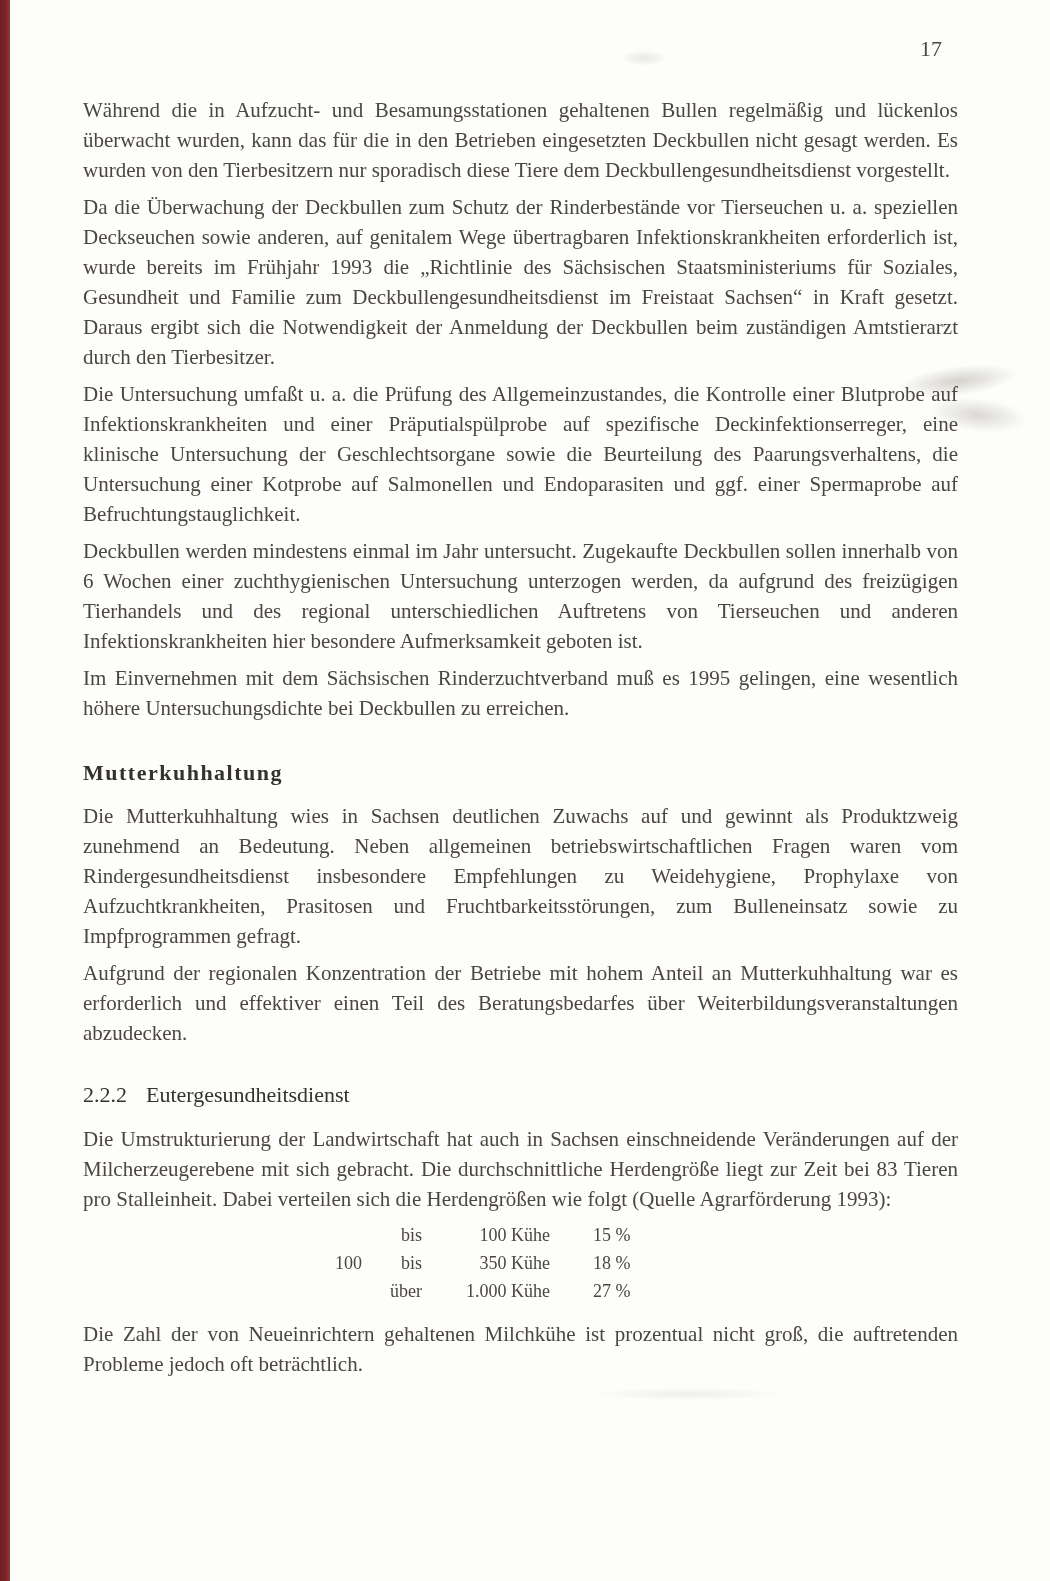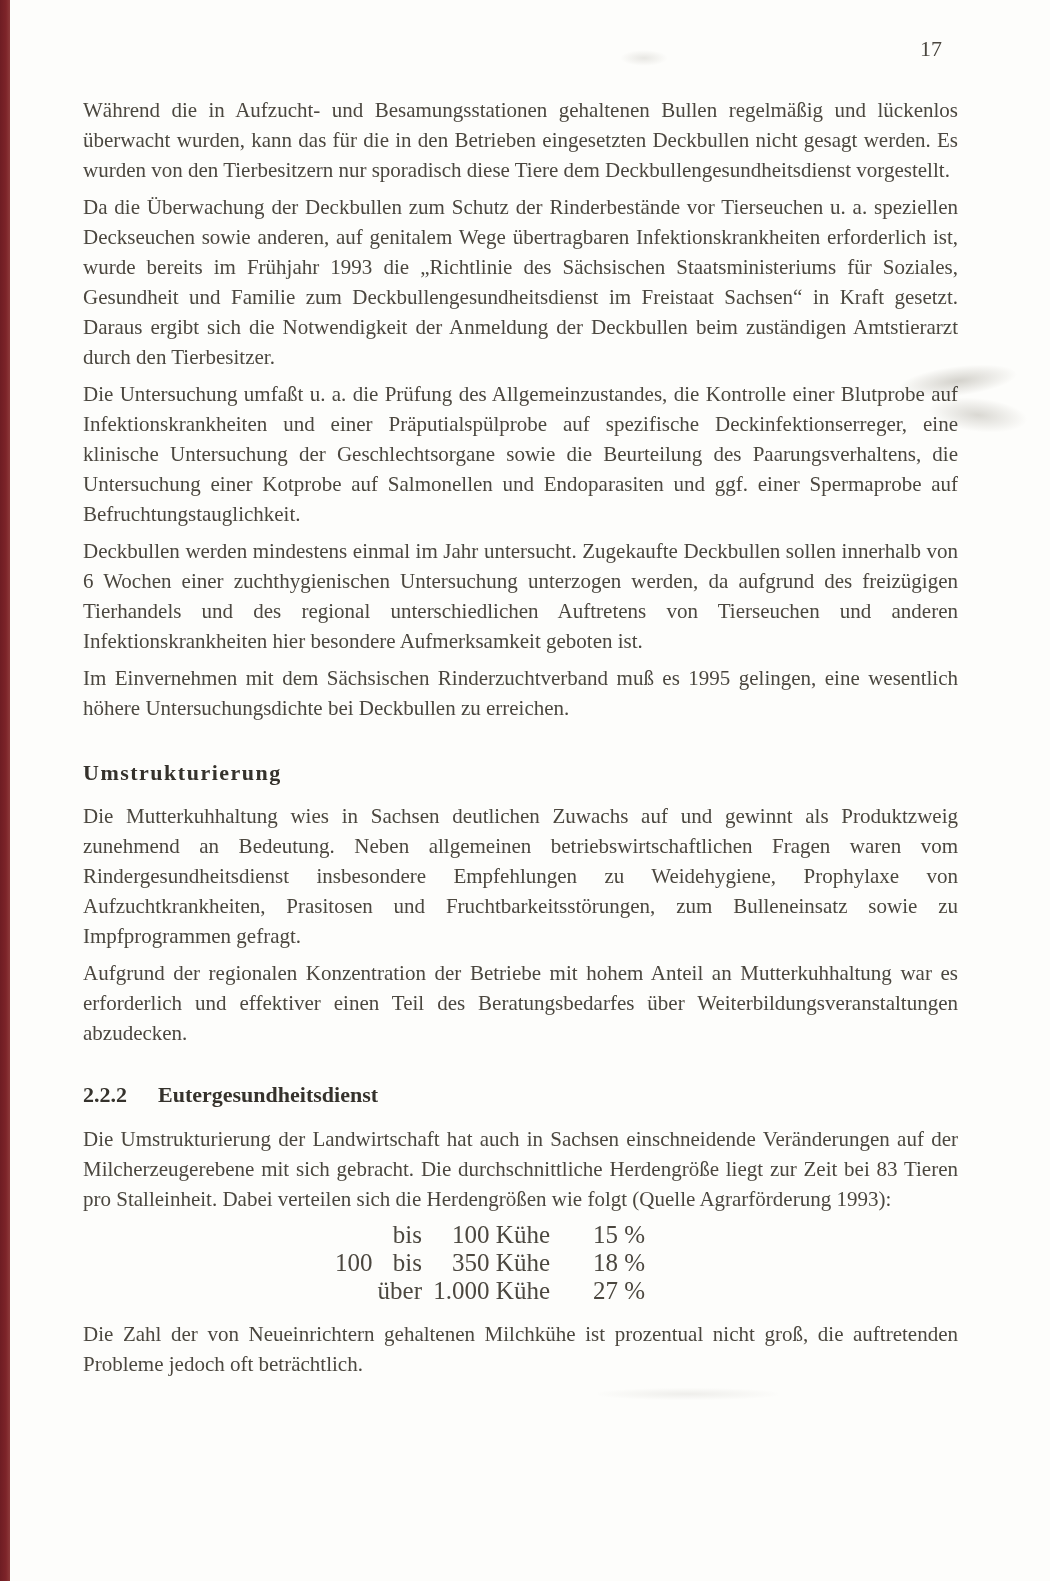--- a/index.html
+++ b/index.html
@@ -43,31 +43,31 @@
   .h-minor {
     margin: 36px 0 14px 0;
     font-size: 22px;
     line-height: 28px;
     font-weight: bold;
     letter-spacing: 1.5px;
     color: #35322c;
   }
   .h-numbered {
     display: flex;
-    gap: 31px;
+    gap: 19px;
     margin: 32px 0 14px 0;
     font-size: 22px;
     line-height: 30px;
-    font-weight: bold;
+    font-weight: normal;
     color: #35322c;
   }
   .herd-table {
     border-collapse: collapse;
     margin: 4px 0 14px 252px;
-    font-size: 25px;
+    font-size: 18px;
     color: #4b473f;
   }
   .herd-table td {
     padding: 0;
     line-height: 28px;
     white-space: nowrap;
   }
   .herd-table td.c1 { width: 40px;  }
   .herd-table td.c2 { width: 47px;  text-align: right; }
   .herd-table td.c3 { width: 128px; text-align: right; }
@@ -110,21 +110,21 @@
   <div class="page-number">17</div>
 
   <div class="content">
 
     <p class="body-par">Während die in Aufzucht- und Besamungsstationen gehaltenen Bullen regelmäßig und lückenlos überwacht wurden, kann das für die in den Betrieben eingesetzten Deckbullen nicht gesagt werden. Es wurden von den Tierbesitzern nur sporadisch diese Tiere dem Deckbullengesundheitsdienst vorgestellt.</p>
     <p class="body-par">Da die Überwachung der Deckbullen zum Schutz der Rinderbestände vor Tierseuchen u. a. speziellen Deckseuchen sowie anderen, auf genitalem Wege übertragbaren Infektionskrankheiten erforderlich ist, wurde bereits im Frühjahr 1993 die „Richtlinie des Sächsischen Staatsministeriums für Soziales, Gesundheit und Familie zum Deckbullengesundheitsdienst im Freistaat Sachsen“ in Kraft gesetzt. Daraus ergibt sich die Notwendigkeit der Anmeldung der Deckbullen beim zuständigen Amtstierarzt durch den Tierbesitzer.</p>
     <p class="body-par">Die Untersuchung umfaßt u. a. die Prüfung des Allgemeinzustandes, die Kontrolle einer Blutprobe auf Infektionskrankheiten und einer Präputialspülprobe auf spezifische Deckinfektionserreger, eine klinische Untersuchung der Geschlechtsorgane sowie die Beurteilung des Paarungsverhaltens, die Untersuchung einer Kotprobe auf Salmonellen und Endoparasiten und ggf. einer Spermaprobe auf Befruchtungstauglichkeit.</p>
     <p class="body-par">Deckbullen werden mindestens einmal im Jahr untersucht. Zugekaufte Deckbullen sollen innerhalb von 6 Wochen einer zuchthygienischen Untersuchung unterzogen werden, da aufgrund des freizügigen Tierhandels und des regional unterschiedlichen Auftretens von Tierseuchen und anderen Infektionskrankheiten hier besondere Aufmerksamkeit geboten ist.</p>
     <p class="body-par">Im Einvernehmen mit dem Sächsischen Rinderzuchtverband muß es 1995 gelingen, eine wesentlich höhere Untersuchungsdichte bei Deckbullen zu erreichen.</p>
 
-    <h3 class="h-minor">Umstrukturierung</h3>
+    <h3 class="h-minor">Mutterkuhhaltung</h3>
 
     <p class="body-par">Die Mutterkuhhaltung wies in Sachsen deutlichen Zuwachs auf und gewinnt als Produktzweig zunehmend an Bedeutung. Neben allgemeinen betriebswirtschaftlichen Fragen waren vom Rindergesundheitsdienst insbesondere Empfehlungen zu Weidehygiene, Prophylaxe von Aufzuchtkrankheiten, Prasitosen und Fruchtbarkeitsstörungen, zum Bulleneinsatz sowie zu Impfprogrammen gefragt.</p>
     <p class="body-par">Aufgrund der regionalen Konzentration der Betriebe mit hohem Anteil an Mutterkuhhaltung war es erforderlich und effektiver einen Teil des Beratungsbedarfes über Weiterbildungsveranstaltungen abzudecken.</p>
 
     <div class="h-numbered">
       <span>2.2.2</span>
       <span>Eutergesundheitsdienst</span>
     </div>
 
     <p class="body-par">Die Umstrukturierung der Landwirtschaft hat auch in Sachsen einschneidende Veränderungen auf der Milcherzeugerebene mit sich gebracht. Die durchschnittliche Herdengröße liegt zur Zeit bei 83 Tieren pro Stalleinheit. Dabei verteilen sich die Herdengrößen wie folgt (Quelle Agrarförderung 1993):</p>

